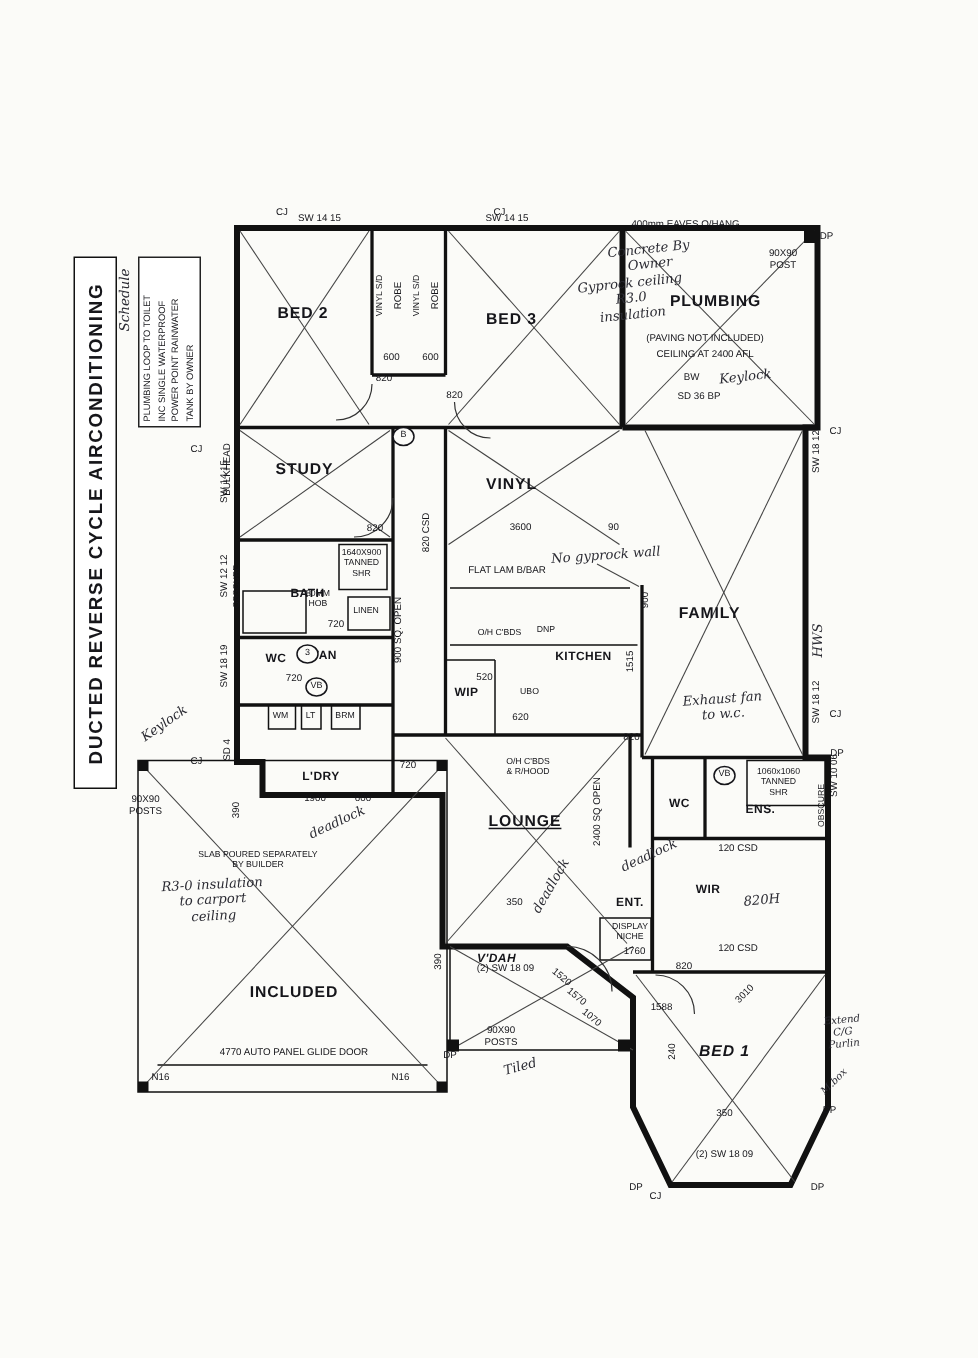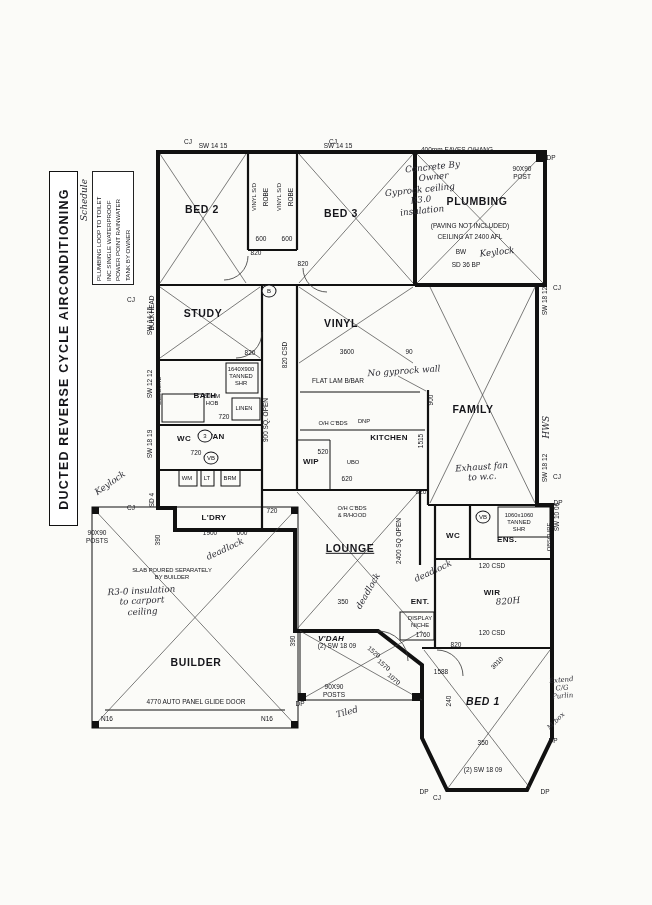--- a/index.html
+++ b/index.html
@@ -139,23 +139,23 @@
       <div class="lbl room" style="left: 473px; top: 409px; transform: translate(-50%, -50%);">FAMILY</div>
       <div class="lbl room-sm" style="left: 205px; top: 396px; transform: translate(-50%, -50%);">BATH</div>
       <div class="lbl room-sm" style="left: 184px; top: 439px; transform: translate(-50%, -50%);">WC</div>
       <div class="lbl room-sm" style="left: 216px; top: 437px; transform: translate(-50%, -50%);">VAN</div>
       <div class="lbl room-sm" style="left: 389px; top: 438px; transform: translate(-50%, -50%);">KITCHEN</div>
       <div class="lbl room-sm" style="left: 311px; top: 462px; transform: translate(-50%, -50%);">WIP</div>
       <div class="lbl room-sm" style="left: 214px; top: 518px; transform: translate(-50%, -50%);">L'DRY</div>
       <div class="lbl room" style="left: 350px; top: 548px; transform: translate(-50%, -50%); text-decoration: underline;">LOUNGE</div>
       <div class="lbl room-sm" style="left: 507px; top: 540px; transform: translate(-50%, -50%);">ENS.</div>
       <div class="lbl room-sm" style="left: 453px; top: 536px; transform: translate(-50%, -50%);">WC</div>
-      <div class="lbl room-sm" style="left: 492px; top: 593px; transform: translate(-50%, -50%);">WIR</div>
+      <div class="lbl room-sm" style="left: 472px; top: 593px; transform: translate(-50%, -50%);">WIR</div>
       <div class="lbl room-sm" style="left: 420px; top: 602px; transform: translate(-50%, -50%);">ENT.</div>
-      <div class="lbl room" style="left: 196px; top: 662px; transform: translate(-50%, -50%);">BUILDER</div>
+      <div class="lbl room" style="left: 196px; top: 662px; transform: translate(-50%, -50%);">INCLUDED</div>
       <div class="lbl room-sm" style="left: 331px; top: 639px; transform: translate(-50%, -50%); font-style: italic;">V'DAH</div>
       <div class="lbl room" style="left: 483px; top: 701px; transform: translate(-50%, -50%); font-style: italic;">BED 1</div>
       <div class="lbl dim" style="left: 213px; top: 146px; transform: translate(-50%, -50%);">SW 14 15</div>
       <div class="lbl dim" style="left: 338px; top: 146px; transform: translate(-50%, -50%);">SW 14 15</div>
       <div class="lbl dim" style="left: 457px; top: 150px; transform: translate(-50%, -50%);">400mm EAVES O/HANG</div>
       <div class="lbl dim" style="left: 522px; top: 173px; transform: translate(-50%, -50%);">90X90
 POST</div>
       <div class="lbl dim" style="left: 470px; top: 226px; transform: translate(-50%, -50%);">(PAVING NOT INCLUDED)</div>
       <div class="lbl dim" style="left: 470px; top: 237px; transform: translate(-50%, -50%);">CEILING AT 2400 AFL</div>
       <div class="lbl dim" style="left: 461px; top: 252px; transform: translate(-50%, -50%);">BW</div>

